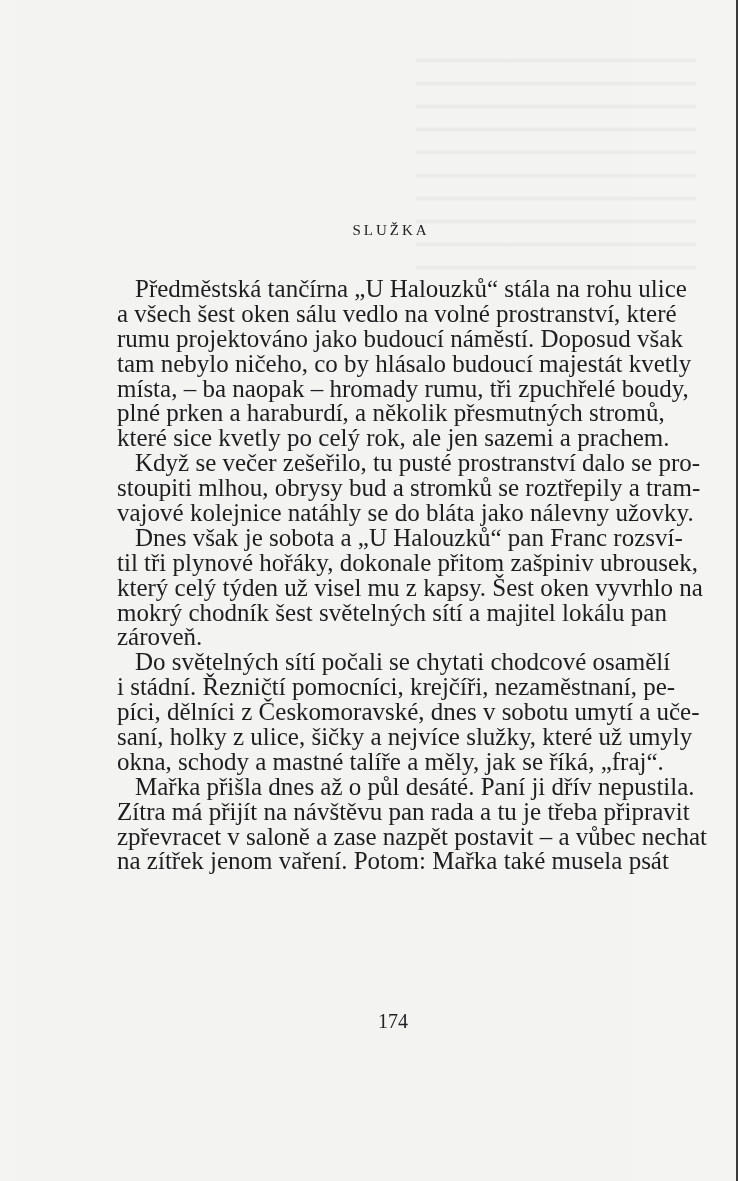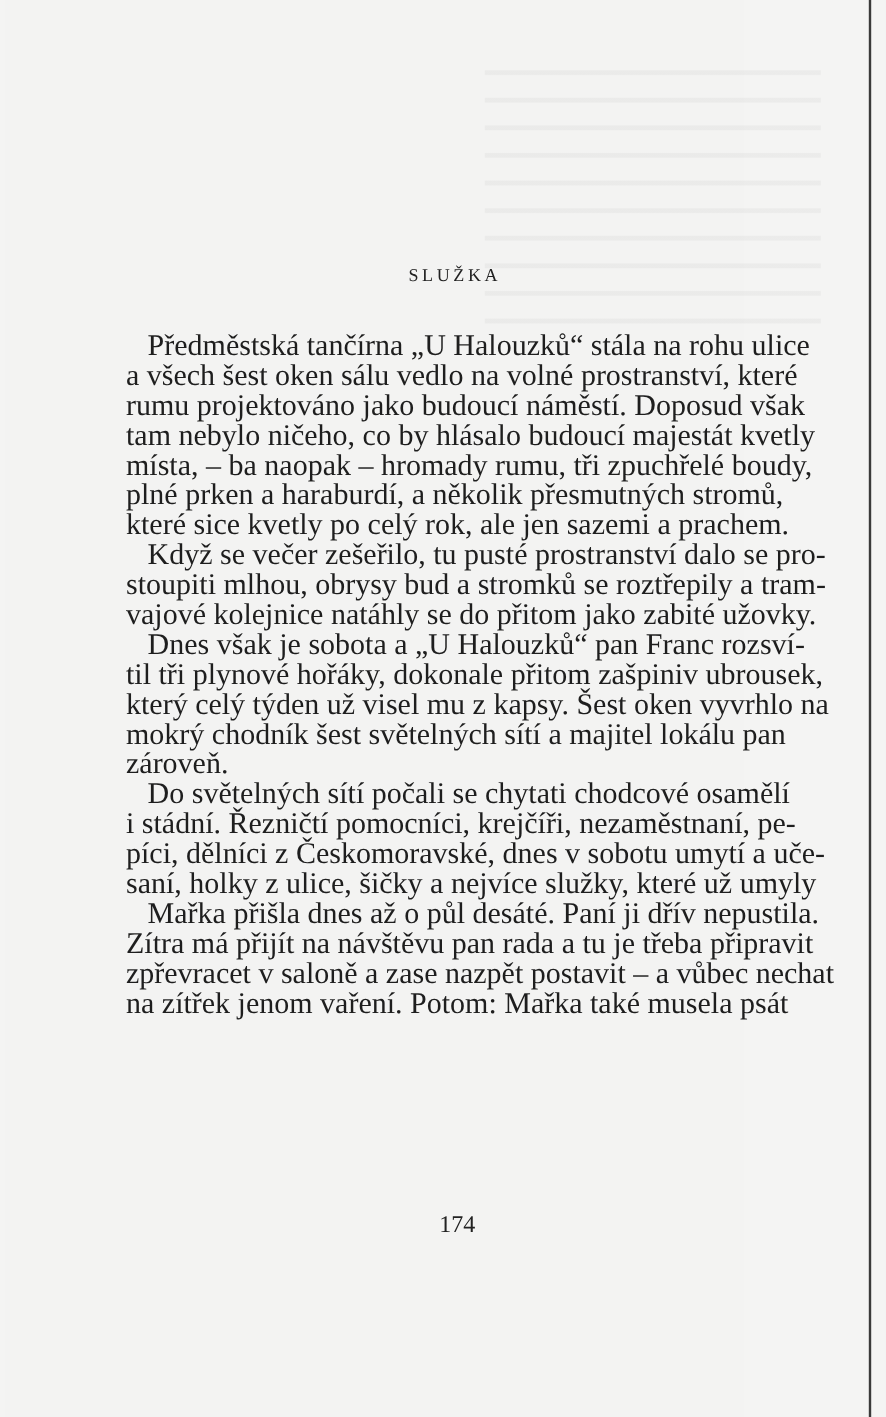--- a/index.html
+++ b/index.html
@@ -10,21 +10,21 @@
       width: 738px;
       height: 1181px;
       position: relative;
       overflow: hidden;
       background: #f4f4f3;
       font-family: "Liberation Serif", "DejaVu Serif", serif;
       color: #1e1e1e;
     }
     .page {
       position: absolute;
-      left: 4px; top: 0;
+      left: 16px; top: 0;
       width: 616px; height: 1181px;
       background:
         linear-gradient(to right, rgba(255,255,255,0) 0px, rgba(255,255,255,0) 680px, rgba(200,200,200,0.35) 700px, rgba(140,140,140,0.6) 712px, rgba(90,90,90,0.85) 718px, rgba(60,60,60,0.9) 721px, rgba(240,240,240,1) 723px, rgba(245,245,245,1) 738px),
         #f3f3f2;
     }
     .spine-line {
       position: absolute;
       left: 720px; top: 0;
       width: 2px; height: 1181px;
       background: #3a3a3a;
@@ -84,30 +84,31 @@
   <div class="text-block" id="text-block">
       <span class="line indent">Předměstská tančírna „U Halouzků“ stála na rohu ulice</span>
       <span class="line">a všech šest oken sálu vedlo na volné prostranství, které</span>
       <span class="line">rumu projektováno jako budoucí náměstí. Doposud však</span>
       <span class="line">tam nebylo ničeho, co by hlásalo budoucí majestát kvetly</span>
       <span class="line">místa, – ba naopak – hromady rumu, tři zpuchřelé boudy,</span>
       <span class="line">plné prken a haraburdí, a několik přesmutných stromů,</span>
       <span class="line last">které sice kvetly po celý rok, ale jen sazemi a prachem.</span>
       <span class="line indent">Když se večer zešeřilo, tu pusté prostranství dalo se pro-</span>
       <span class="line">stoupiti mlhou, obrysy bud a stromků se roztřepily a tram-</span>
-      <span class="line last">vajové kolejnice natáhly se do přitom jako zabité užovky.</span>
+      <span class="line last">vajové kolejnice natáhly se do bláta jako nálevny užovky.</span>
       <span class="line indent">Dnes však je sobota a „U Halouzků“ pan Franc rozsví-</span>
       <span class="line">til tři plynové hořáky, dokonale přitom zašpiniv ubrousek,</span>
       <span class="line">který celý týden už visel mu z kapsy. Šest oken vyvrhlo na</span>
       <span class="line">mokrý chodník šest světelných sítí a majitel lokálu pan</span>
       <span class="line last">zároveň.</span>
       <span class="line indent">Do světelných sítí počali se chytati chodcové osamělí</span>
       <span class="line">i stádní. Řezničtí pomocníci, krejčíři, nezaměstnaní, pe-</span>
       <span class="line">píci, dělníci z Českomoravské, dnes v sobotu umytí a uče-</span>
       <span class="line">saní, holky z ulice, šičky a nejvíce služky, které už umyly</span>
+      <span class="line last">okna, schody a mastné talíře a měly, jak se říká, „fraj“.</span>
       <span class="line indent">Mařka přišla dnes až o půl desáté. Paní ji dřív nepustila.</span>
       <span class="line">Zítra má přijít na návštěvu pan rada a tu je třeba připravit</span>
       <span class="line">zpřevracet v saloně a zase nazpět postavit – a vůbec nechat</span>
       <span class="line">na zítřek jenom vaření. Potom: Mařka také musela psát</span>
     </div>
 
   <div class="page-number">174</div>
 </div>
 
 </body></html>

